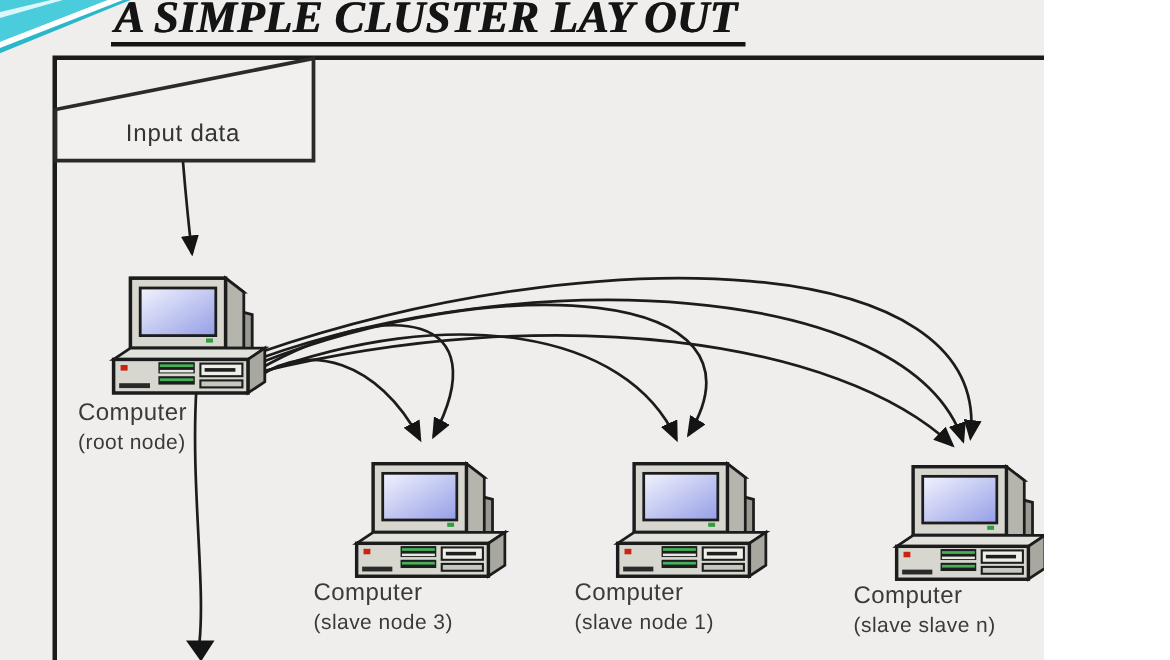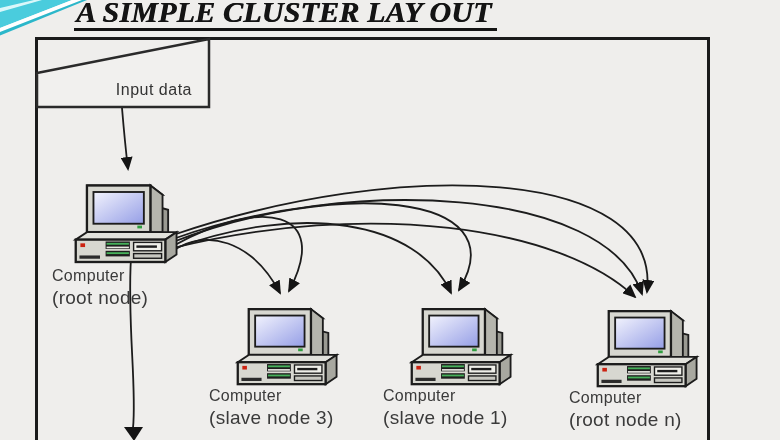--- a/index.html
+++ b/index.html
@@ -1,48 +1,48 @@
 <!DOCTYPE html>
 <html style="--slide-bg: #efeeec; --ribbon-teal: #4accdd; --ribbon-teal-dark: #2bb7ca; --screen-light: #f2f3fd; --screen-dark: #959ee6; --ink: #1c1c1c; --label-text: #3a3a3a;"><head>
 <meta charset="utf-8">
 <style>
   html,body{margin:0;padding:0;}
   .stage{
-    position:relative;width:780px;height:440px;overflow:hidden;
+    position:relative;width:696px;height:440px;overflow:hidden;
     background:var(--slide-bg,#efeeec);
     font-family:"Liberation Sans",sans-serif;
   }
   
   .title{
     position:absolute;left:74px;top:-4px;display:inline-block;
     font-family:"Liberation Serif",serif;font-style:italic;font-weight:bold;
     font-size:30px;line-height:1.08;color:#141414;letter-spacing:.2px;
     border-bottom:3px solid #141414;padding:0 6px 0 2px;
     text-shadow:.6px 0 0 #141414;white-space:nowrap;
   }
   
   .frame{
     position:absolute;left:35px;top:37px;width:669px;height:420px;
     border:3px solid #1b1b1b;background:transparent;
   }
   .layer{position:absolute;left:0;top:0;width:780px;height:440px;pointer-events:none;}
   .ribbon{position:absolute;left:0;top:0;}
   
   .input-label{
-    position:absolute;left:52px;top:81px;width:140px;text-align:right;
+    position:absolute;left:52px;top:81px;width:140px;text-align:center;
     font-size:16px;color:#333;letter-spacing:.5px;
   }
   
   .node{position:absolute;}
   .node svg{display:block;}
   .nlabel{
     position:absolute;color:#3a3a3a;
     font-size:16px;line-height:1.22;letter-spacing:.3px;
   }
-  .nlabel .role{font-size:19px;}
+  .nlabel .role{font-size:14px;}
 </style>
 </head>
 <body>
 
 <div class="stage">
 
   <svg width="0" height="0" style="position:absolute" aria-hidden="true">
     <defs>
       <linearGradient id="scr" x1="0" y1="0" x2="1" y2="1">
         <stop offset="0" stop-color="#f2f3fd"></stop>
@@ -134,16 +134,16 @@
     <div class="role">(slave node 1)</div>
   </div>
 
   <div class="node" style="left:594px;top:302px;">
     <svg width="110" height="86">
         <use href="#pc"></use>
       </svg>
   </div>
   <div class="nlabel" style="left:569px;top:388px;width:160px;">
     <div>Computer</div>
-    <div class="role">(root node n)</div>
+    <div class="role">(slave slave n)</div>
   </div>
 
 </div>
 
 </body></html>

